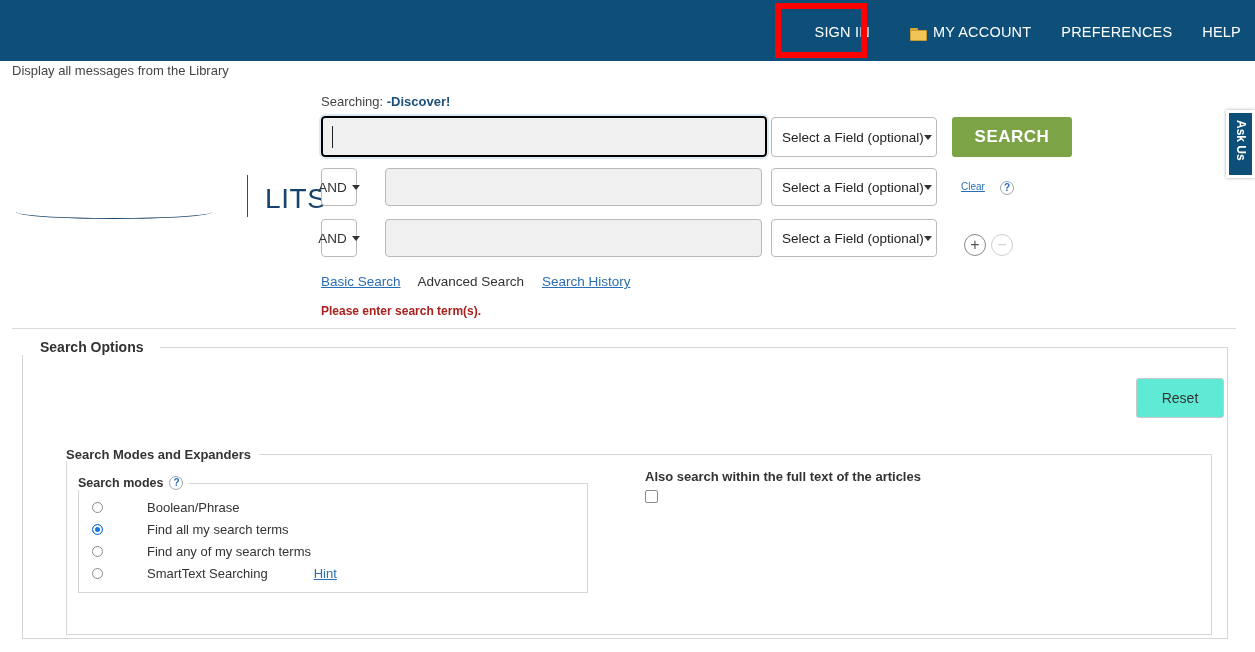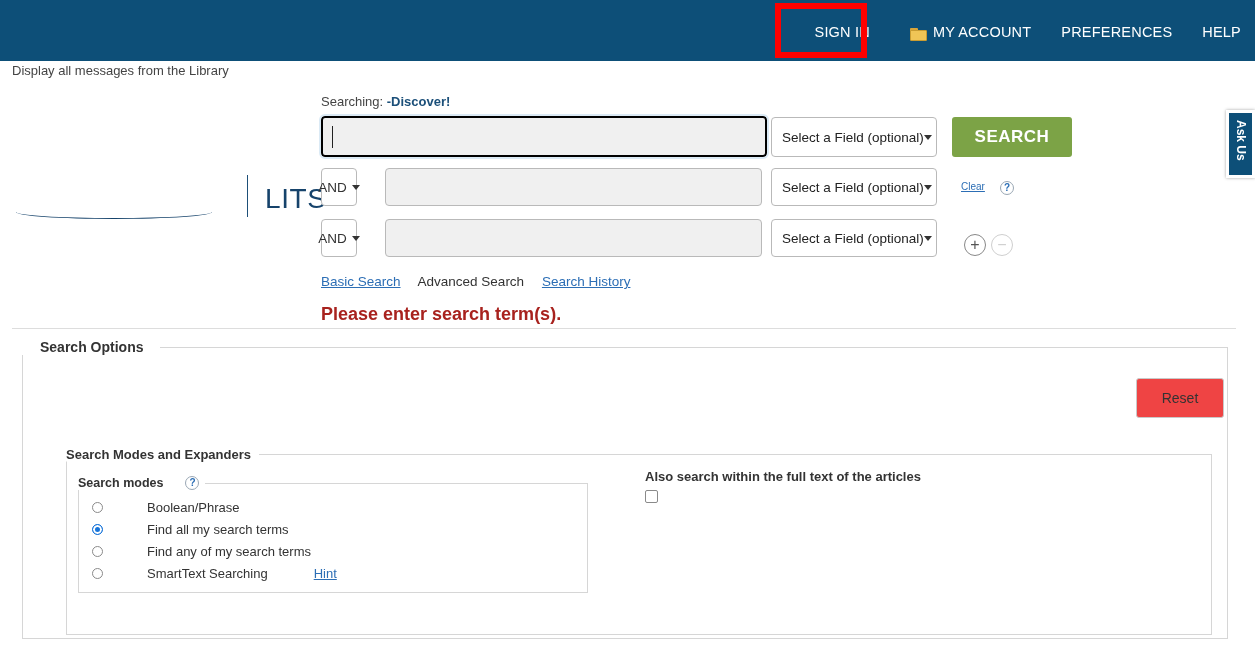--- a/index.html
+++ b/index.html
@@ -243,21 +243,21 @@
   #add-row-button { left: 964px; top: 234px; }
   #remove-row-button { left: 991px; top: 234px; border-color: #cfcfcf; color: #cfcfcf; }
 
   #mode-links { position: absolute; left: 321px; top: 274px; font-size: 13.5px; }
   #mode-links span { margin-right: 14px; }
   .tablink { color: #2c6eb5; text-decoration: underline; cursor: pointer; }
   .tabcurrent { color: #333333; }
   #error-message {
     position: absolute; left: 321px; top: 304px;
     color: #a8221e;
-    font-size: 18px;
+    font-size: 12px;
     font-weight: bold;
   }
 
   
   #ask-us {
     position: absolute; right: 0px; top: 110px;
     width: 29px; height: 68px;
     background: #0d4f78;
     border: 3px solid #ffffff;
     box-shadow: 0 0 3px rgba(0,0,0,.35);
@@ -299,21 +299,21 @@
     transform: translateY(-50%);
   }
   #so-topborder-right {
     position: absolute; left: 160px; top: 347px;
     width: 1068px; height: 1px; background: #d6d6d6;
   }
 
   #reset-button {
     position: absolute; left: 1136px; top: 378px;
     width: 88px; height: 40px;
-    background: #ef4444;
+    background: #5eead4;
     border: 1px solid #c9c9c9;
     border-radius: 3px;
     font-size: 14px;
     color: #333;
     cursor: pointer;
     font-family: "Liberation Sans", sans-serif;
   }
 
   
   #smx {
@@ -344,21 +344,21 @@
     border-top: none;
   }
   #smodes-legend {
     position: absolute; left: 78px; top: 483px;
     background: #fff;
     padding: 0 6px 0 0;
     font-size: 12.5px;
     font-weight: bold;
     color: #333;
     transform: translateY(-50%);
-    display: flex; align-items: center; gap: 22px;
+    display: flex; align-items: center; gap: 6px;
   }
   #smodes-topborder {
     position: absolute; left: 186px; top: 483px;
     width: 402px; height: 1px; background: #d6d6d6;
   }
 
   #smodes-list {
     position: absolute; left: 92px; top: 496px;
     width: 480px;
   }

